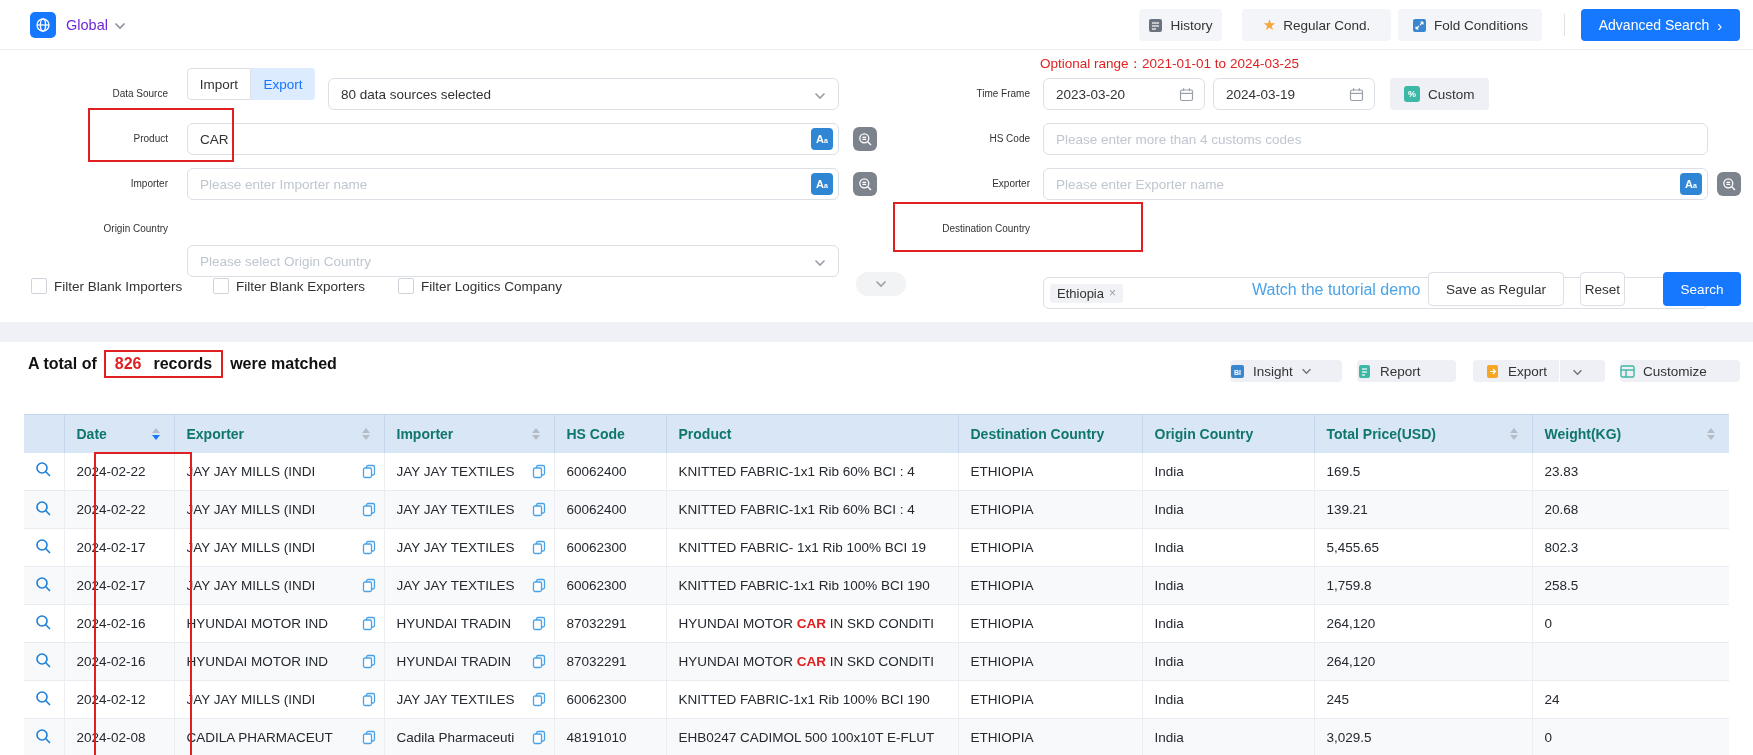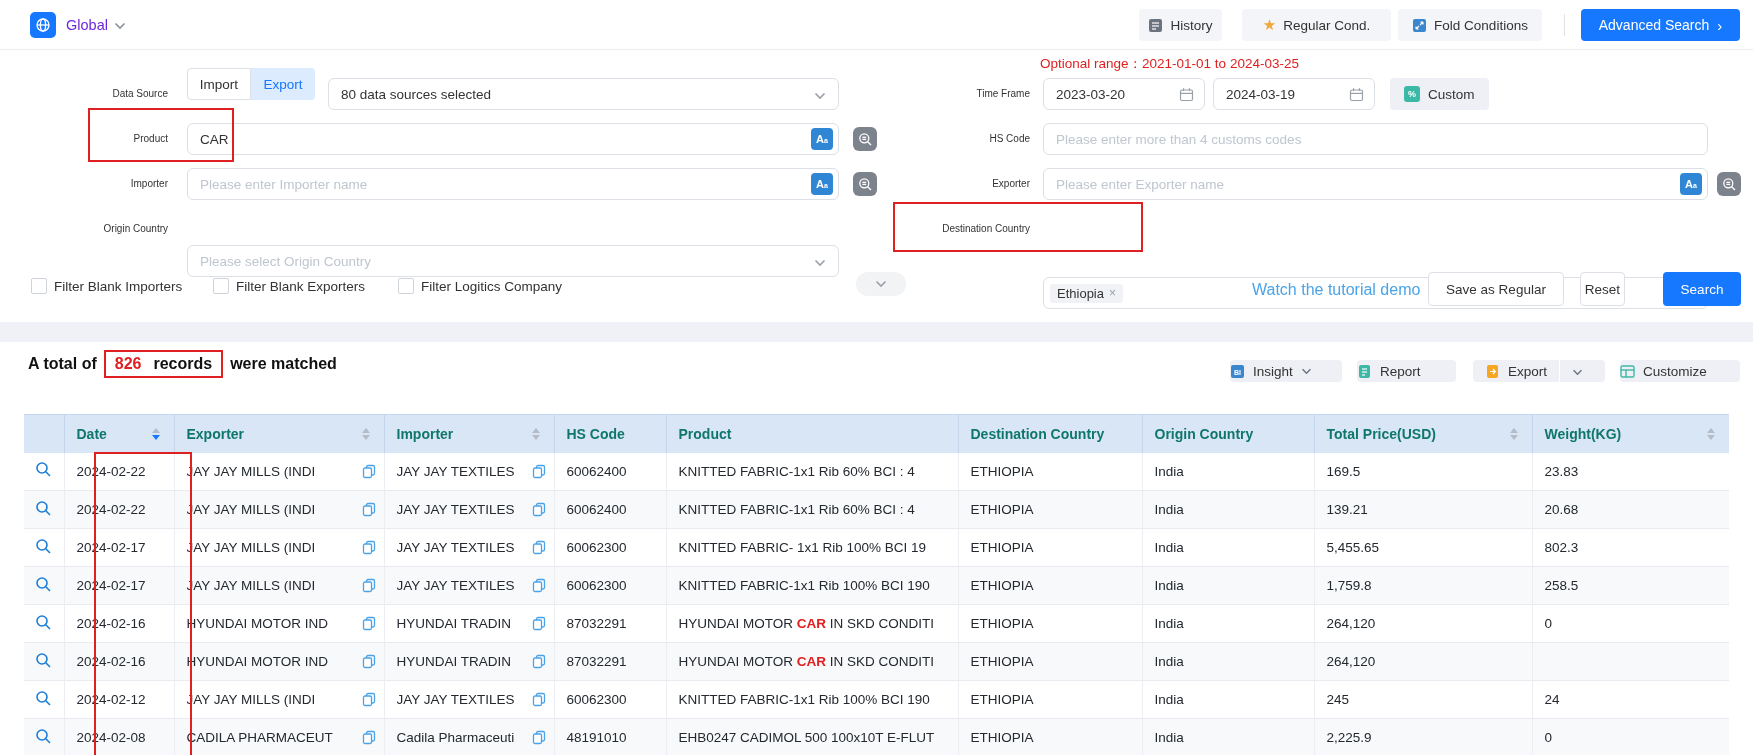--- a/index.html
+++ b/index.html
@@ -649,21 +649,21 @@
                 <svg class="copy-ico" width="14" height="15" viewBox="0 0 14 15" fill="none" stroke="#4aa3e8" stroke-width="1.3">
                   <rect x="4.5" y="1.5" width="8" height="9.5" rx="1.5"></rect>
                   <rect x="1.5" y="4" width="8" height="9.5" rx="1.5" fill="#fff"></rect>
                 </svg>
               </div>
             </td>
             <td>48191010</td>
             <td>EHB0247 CADIMOL 500 100x10T E-FLUT</td>
             <td>ETHIOPIA</td>
             <td>India</td>
-            <td>2,225.9</td>
+            <td>3,029.5</td>
             <td>0</td>
           </tr>
         </tbody>
     </table>
   </div>
 
   <div class="abs redbox" style="left:88px; top:108px; width:146px; height:54px;"></div>
   <div class="abs redbox" style="left:893px; top:202px; width:250px; height:50px;"></div>
   <div class="abs redbox" style="left:94px; top:452px; width:98px; height:310px;"></div>
 

